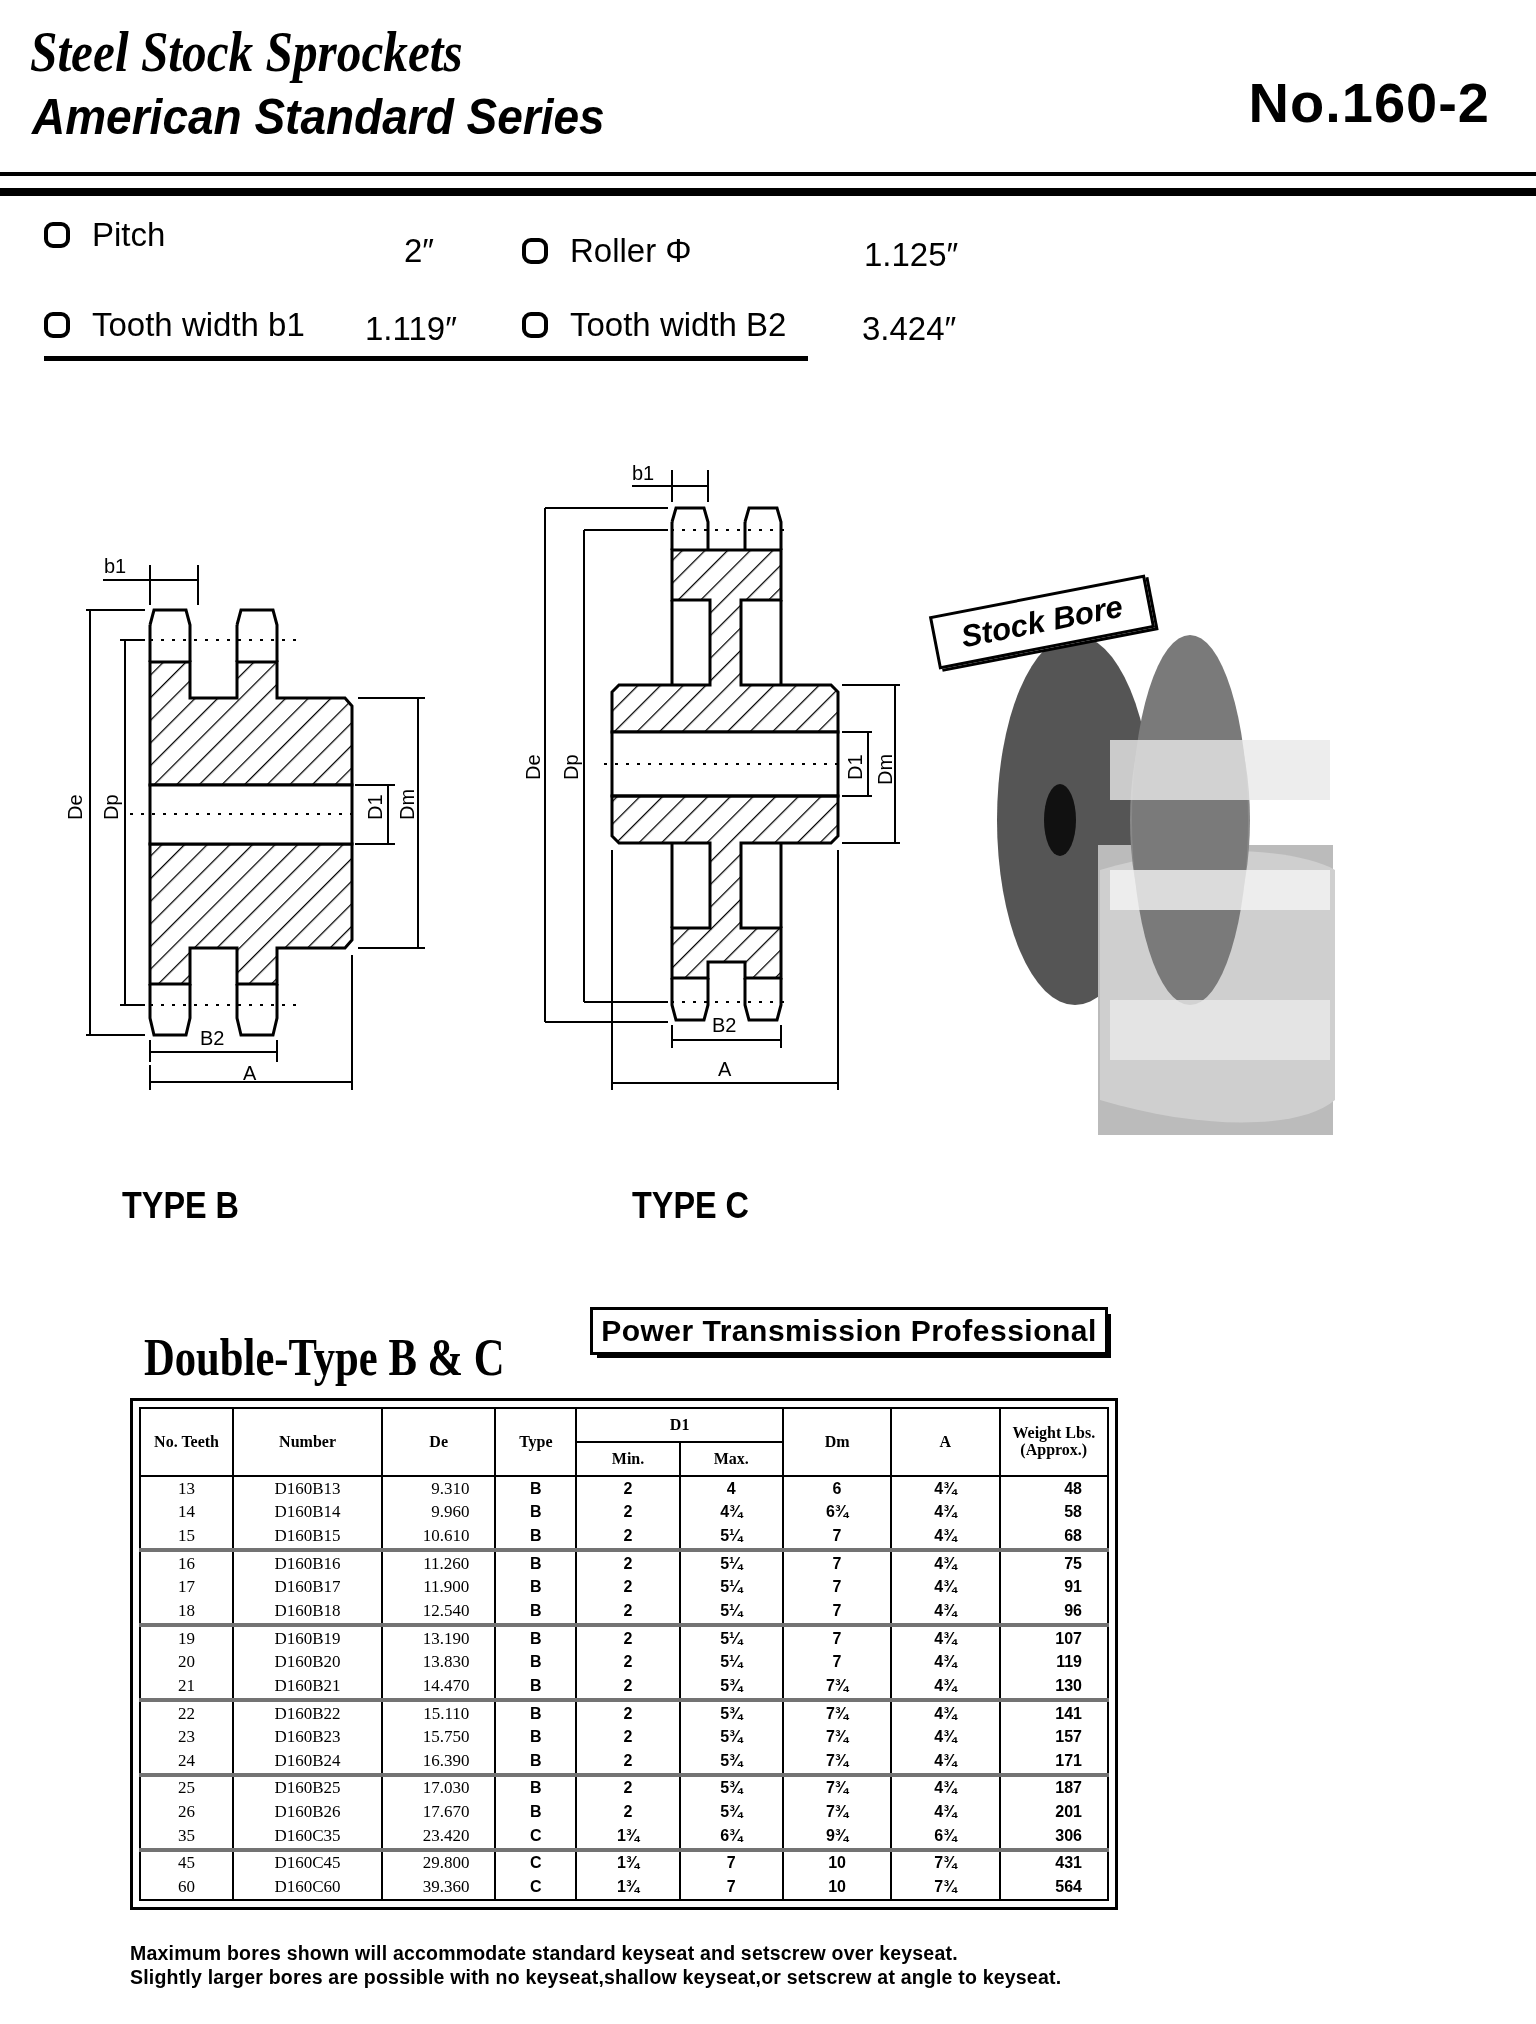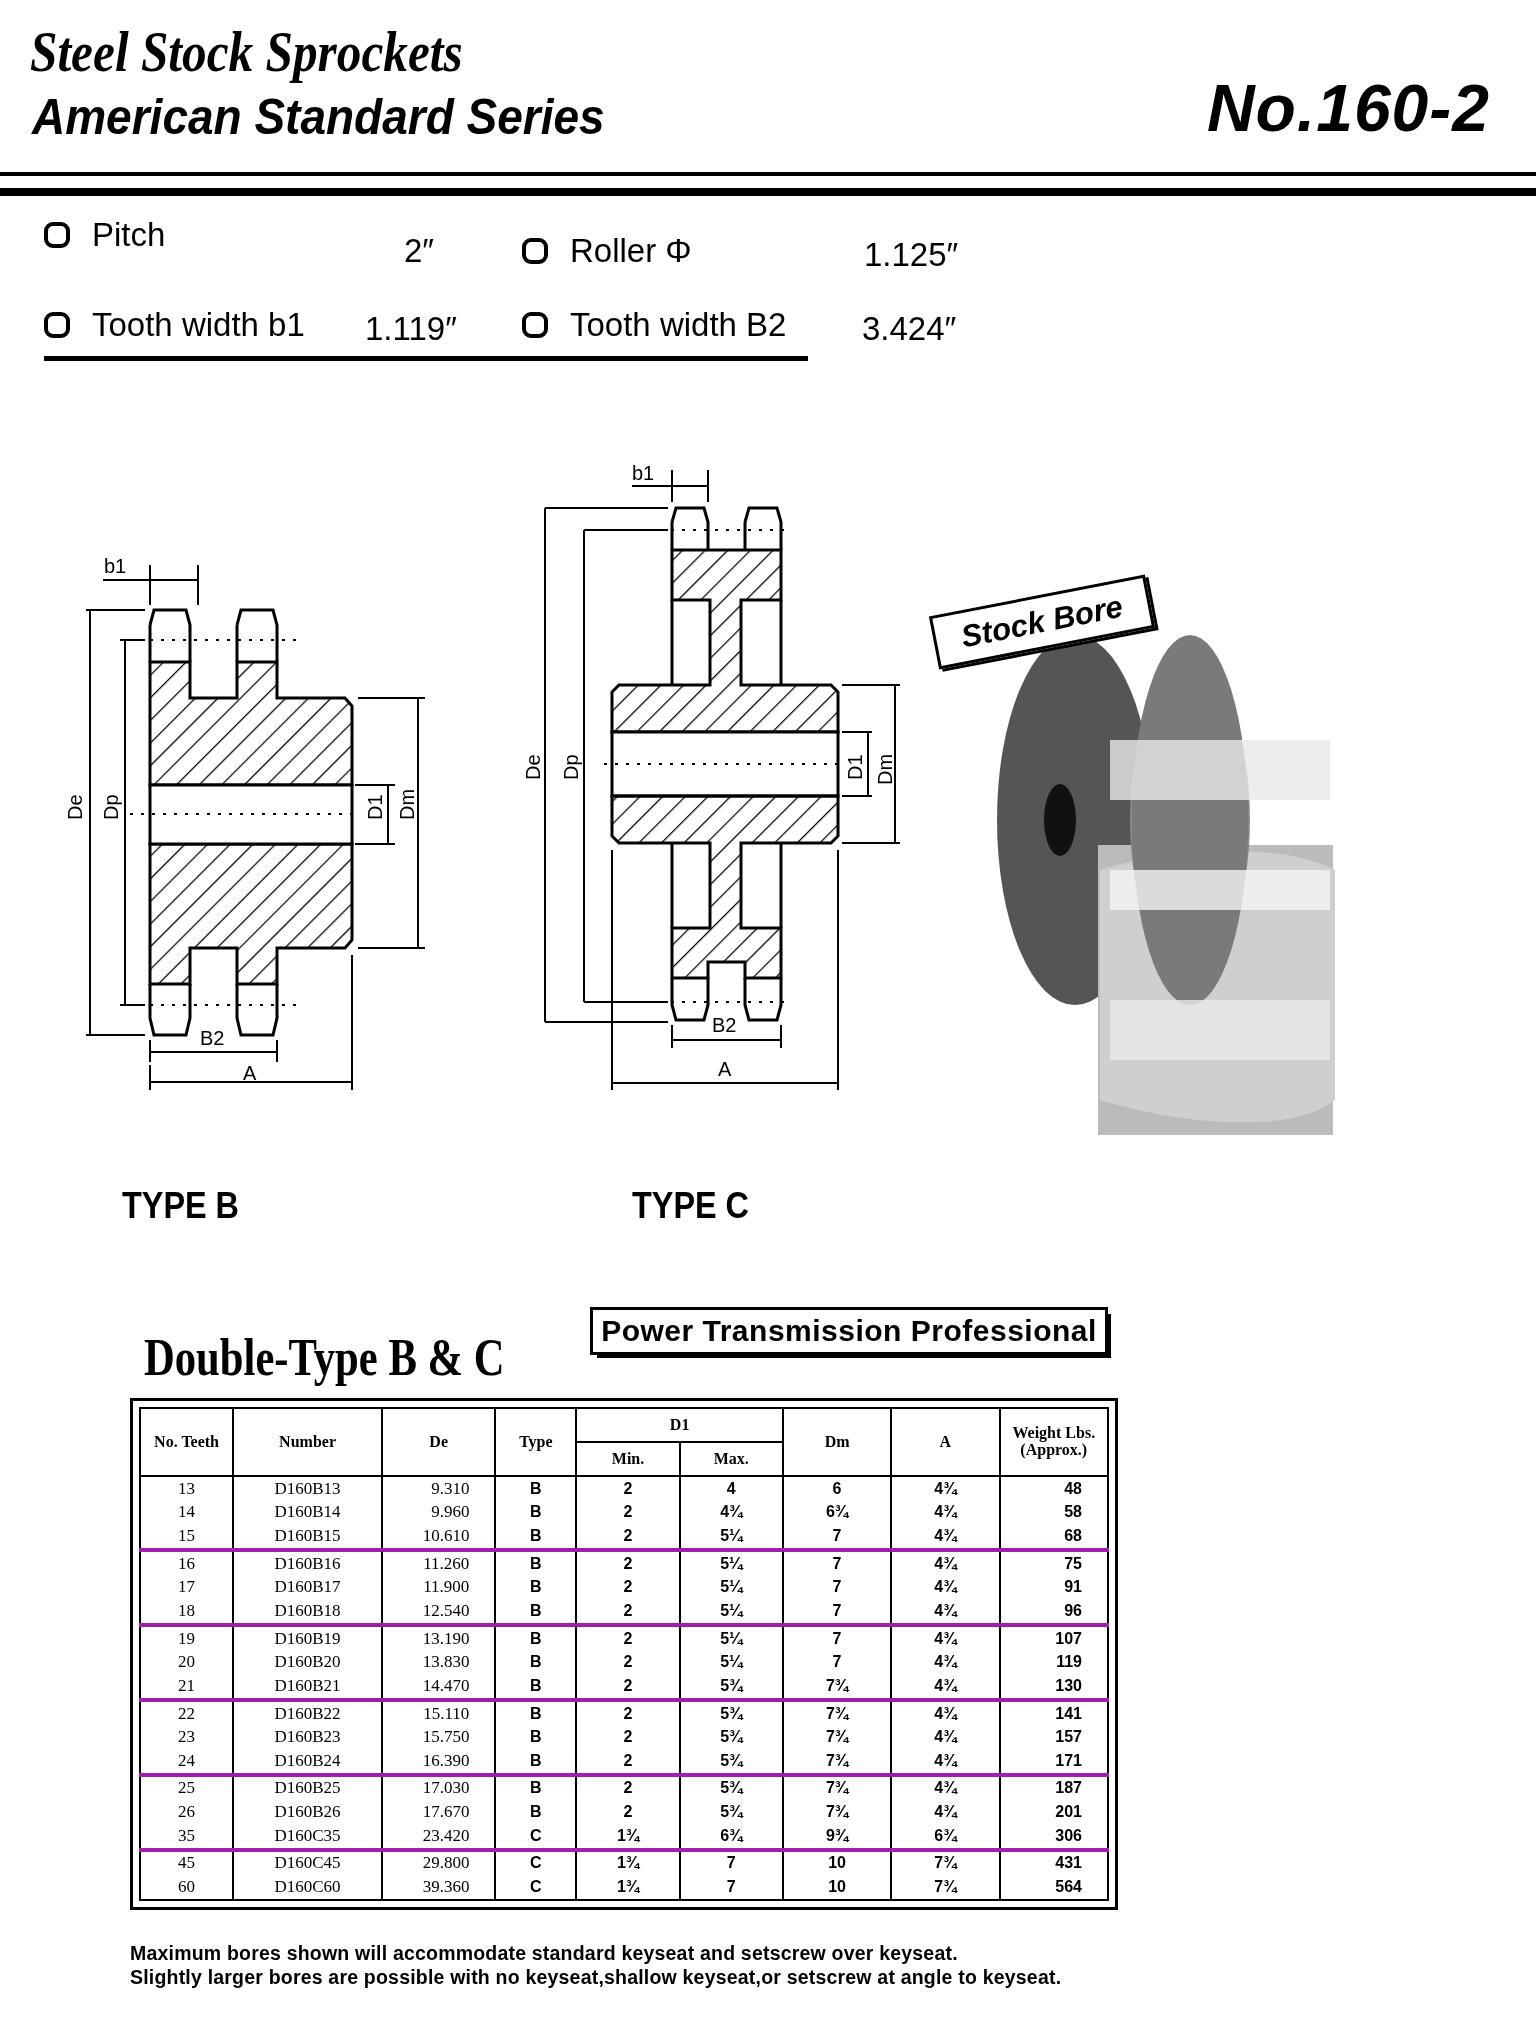--- a/index.html
+++ b/index.html
@@ -1,39 +1,39 @@
 <!DOCTYPE html>
 <html><head>
 <meta charset="utf-8">
 <style>
   html,body{margin:0;padding:0;background:#fff;}
   body{width:1536px;height:2024px;position:relative;overflow:hidden;font-family:"Liberation Sans",sans-serif;color:#000;}
   .abs{position:absolute;}
   .title1{left:30px;top:18px;font-family:"Liberation Serif",serif;font-style:italic;font-weight:bold;font-size:58px;transform:scaleX(0.85);transform-origin:left;}
   .title2{left:32px;top:88px;font-style:italic;font-weight:bold;font-size:50px;transform:scaleX(0.92);transform-origin:left;}
-  .modelno{right:46px;top:70px;font-weight:bold;font-size:66px;letter-spacing:1px;font-style:italic;}
+  .modelno{right:46px;top:70px;font-weight:bold;font-size:56px;letter-spacing:1px;}
   .rule1{left:0;top:172px;width:1536px;height:4px;background:#000;}
   .rule2{left:0;top:188px;width:1536px;height:8px;background:#000;}
   .spec{font-size:33px;display:flex;align-items:center;}
   .circ{width:26px;height:26px;border:4px solid #000;border-radius:9px;display:inline-block;margin-right:22px;box-sizing:border-box;}
   .specval{font-size:33px;}
   .underline{left:44px;top:356px;width:764px;height:5px;background:#000;}
   .typelabel{font-size:36px;font-weight:bold;transform:scaleX(0.9);transform-origin:left;}
   .stockbore{left:932px;top:595px;width:214px;height:48px;border:3px solid #000;transform:rotate(-11deg);font-weight:bold;font-style:italic;font-size:31px;display:flex;align-items:center;justify-content:center;box-shadow:3px 3px 0 #000;background:#fff;}
   .ptp{left:590px;top:1307px;width:512px;height:42px;border:3px solid #000;font-weight:bold;font-size:30px;display:flex;align-items:center;justify-content:center;letter-spacing:0.5px;}
   .ptp::after{content:"";position:absolute;left:4px;top:4px;right:-6px;bottom:-6px;border-right:3px solid #000;border-bottom:3px solid #000;}
   .dbl{left:144px;top:1328px;font-family:"Liberation Serif",serif;font-weight:bold;font-size:52px;transform:scaleX(0.82);transform-origin:left;}
   .tablewrap{left:130px;top:1398px;width:988px;height:512px;border:3px solid #000;padding:6px;box-sizing:border-box;}
   table{width:100%;height:100%;border-collapse:collapse;font-family:"Liberation Serif",serif;}
   th,td{border-left:2px solid #000;border-right:2px solid #000;text-align:center;padding:0;}
   th{font-weight:bold;font-size:16px;border:2px solid #000;line-height:1.05;}
   td{font-size:17px;height:22px;line-height:22px;}
   td.sans{font-family:"Liberation Sans",sans-serif;font-weight:bold;font-size:16px;}
   td.r{text-align:right;padding-right:25px;}
-  tr.grp td{border-top:4px solid #a21caf;}
+  tr.grp td{border-top:4px solid #737373;}
   tbody tr:last-child td{border-bottom:2px solid #000;}
   .foot{left:130px;font-weight:bold;font-size:19.5px;letter-spacing:0.2px;}
   svg text{font-family:"Liberation Sans",sans-serif;}
 </style>
 </head>
 <body>
 
 <div class="abs title1">Steel Stock Sprockets</div>
 <div class="abs title2">American Standard Series</div>
 <div class="abs modelno">No.160-2</div>

